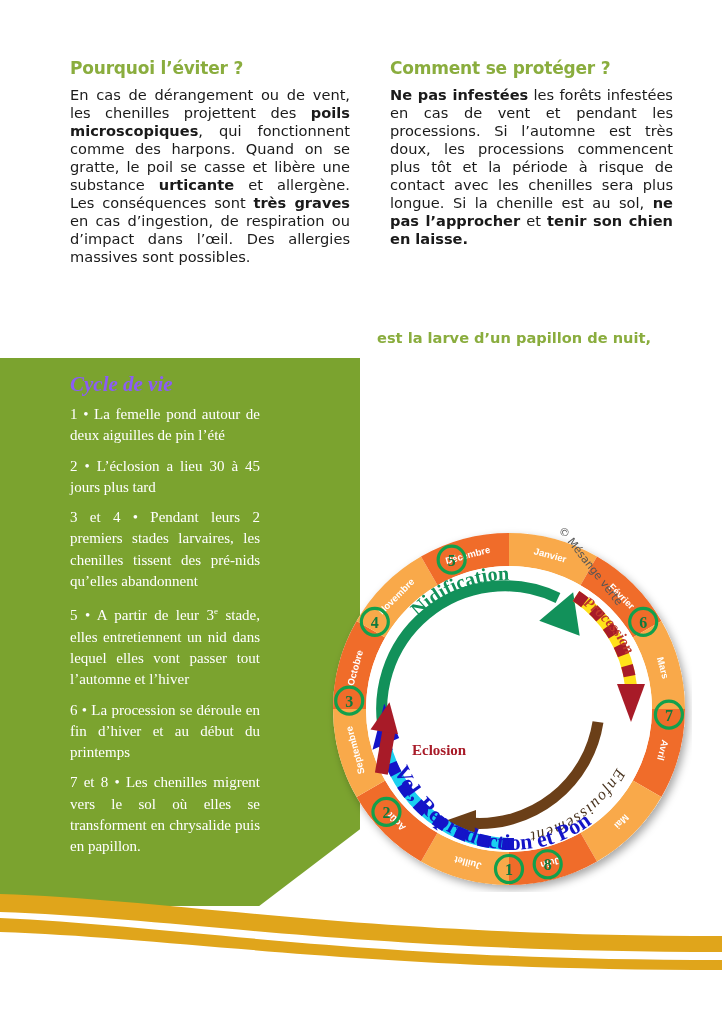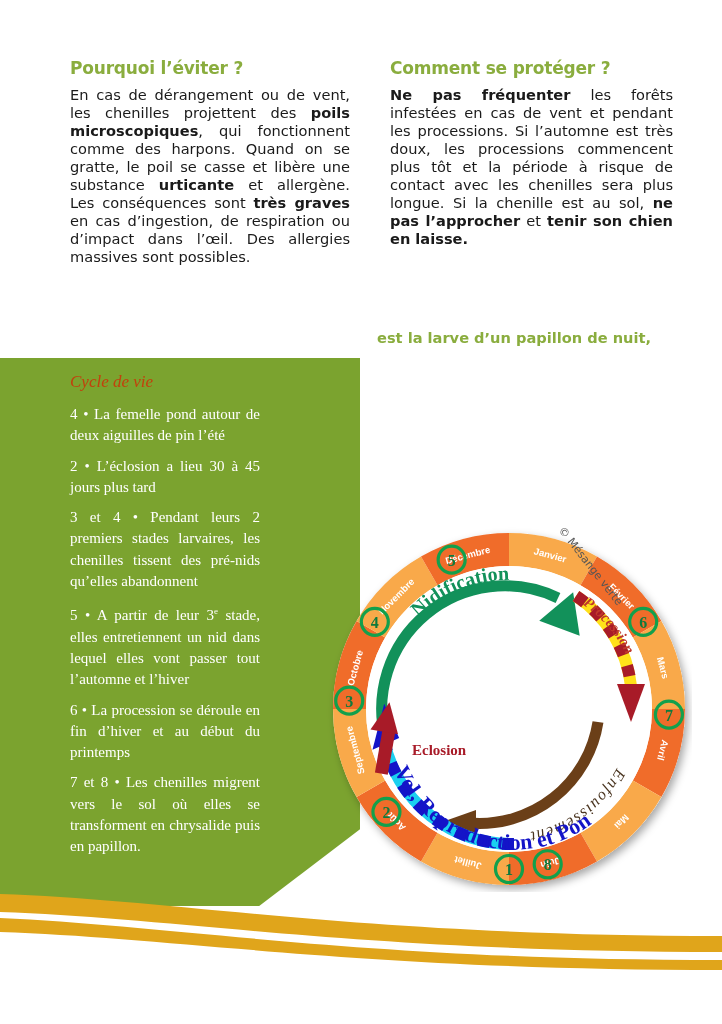--- a/index.html
+++ b/index.html
@@ -47,22 +47,22 @@
   .green-note p{margin:0;}
   .green-note p.second{margin-top:7px;}
   .panel-clip{
     position:absolute;left:0;top:358px;width:360px;height:548px;
     background:#7ba32f;
     clip-path:polygon(0 0, 100% 0, 100% 86%, 72% 100%, 0 100%);
   }
   .panel-title{
     position:absolute;left:70px;top:372px;
     font-family:"Liberation Serif",serif;
-    font-style:italic;font-weight:normal;
-    font-size:17px;color:#c2410c;
+    font-style:italic;font-weight:bold;
+    font-size:21px;color:#8b5cf6;
   }
   .panel-body{
     position:absolute;left:70px;top:404px;width:190px;
     font-family:"Liberation Serif",serif;
     font-size:15px;line-height:21.3px;
     color:#ffffff;text-align:justify;
   }
   .panel-body p{margin:0 0 9px 0;}
   .panel-body sup{font-size:9px;vertical-align:super;}
 
@@ -85,31 +85,31 @@
 
 <div class="page">
 
   <div class="col col-left">
     <h2 class="sect-title">Pourquoi l’éviter ?</h2>
     <p class="body-txt" id="left-para"><span>En cas de dérangement ou de vent, les chenilles projettent des </span><b>poils microscopiques</b><span>, qui fonctionnent comme des harpons. Quand on se gratte, le poil se casse et libère une substance </span><b>urticante</b><span> et allergène. Les conséquences sont </span><b>très graves</b><span> en cas d’ingestion, de respiration ou d’impact dans l’œil. Des allergies massives sont possibles.</span></p>
   </div>
 
   <div class="col col-right">
     <h2 class="sect-title">Comment se protéger ?</h2>
-    <p class="body-txt" id="right-para"><b>Ne pas fréquenter</b><span> les forêts infestées en cas de vent et pendant les processions. Si l’automne est très doux, les processions  commencent plus tôt et la période à risque de contact avec les chenilles sera plus longue. Si la chenille est au sol, </span><b>ne pas l’approcher</b><span> et </span><b>tenir son chien en laisse.</b></p>
+    <p class="body-txt" id="right-para"><b>Ne pas infestées</b><span> les forêts infestées en cas de vent et pendant les processions. Si l’automne est très doux, les processions  commencent plus tôt et la période à risque de contact avec les chenilles sera plus longue. Si la chenille est au sol, </span><b>ne pas l’approcher</b><span> et </span><b>tenir son chien en laisse.</b></p>
   </div>
 
   <div class="green-note">
     <p>est la larve d’un papillon de nuit,</p>
   </div>
 
   <div class="panel-clip"></div>
   <div class="panel-title">Cycle de vie</div>
   <div class="panel-body" id="panel-body">
-      <p>4 • La femelle pond autour de deux aiguilles de pin l’été</p>
+      <p>1 • La femelle pond autour de deux aiguilles de pin l’été</p>
       <p>2 • L’éclosion a lieu 30 à 45 jours plus tard</p>
       <p>3 et 4 • Pendant leurs 2 premiers stades larvaires, les chenilles tissent des pré-nids qu’elles abandonnent</p>
       <p>5 • A partir de leur 3<sup>e</sup> stade, elles entretiennent un nid dans lequel elles vont passer tout l’automne et l’hiver</p>
       <p>6 • La procession se déroule en fin d’hiver et au début du printemps</p>
       <p>7 et 8 • Les chenilles migrent vers le sol où elles se transforment en chrysalide puis en papillon.</p>
     </div>
 
   <div class="wheel">
     <svg width="366" height="366" viewBox="0 0 366 366" xmlns="http://www.w3.org/2000/svg">
       <defs>

